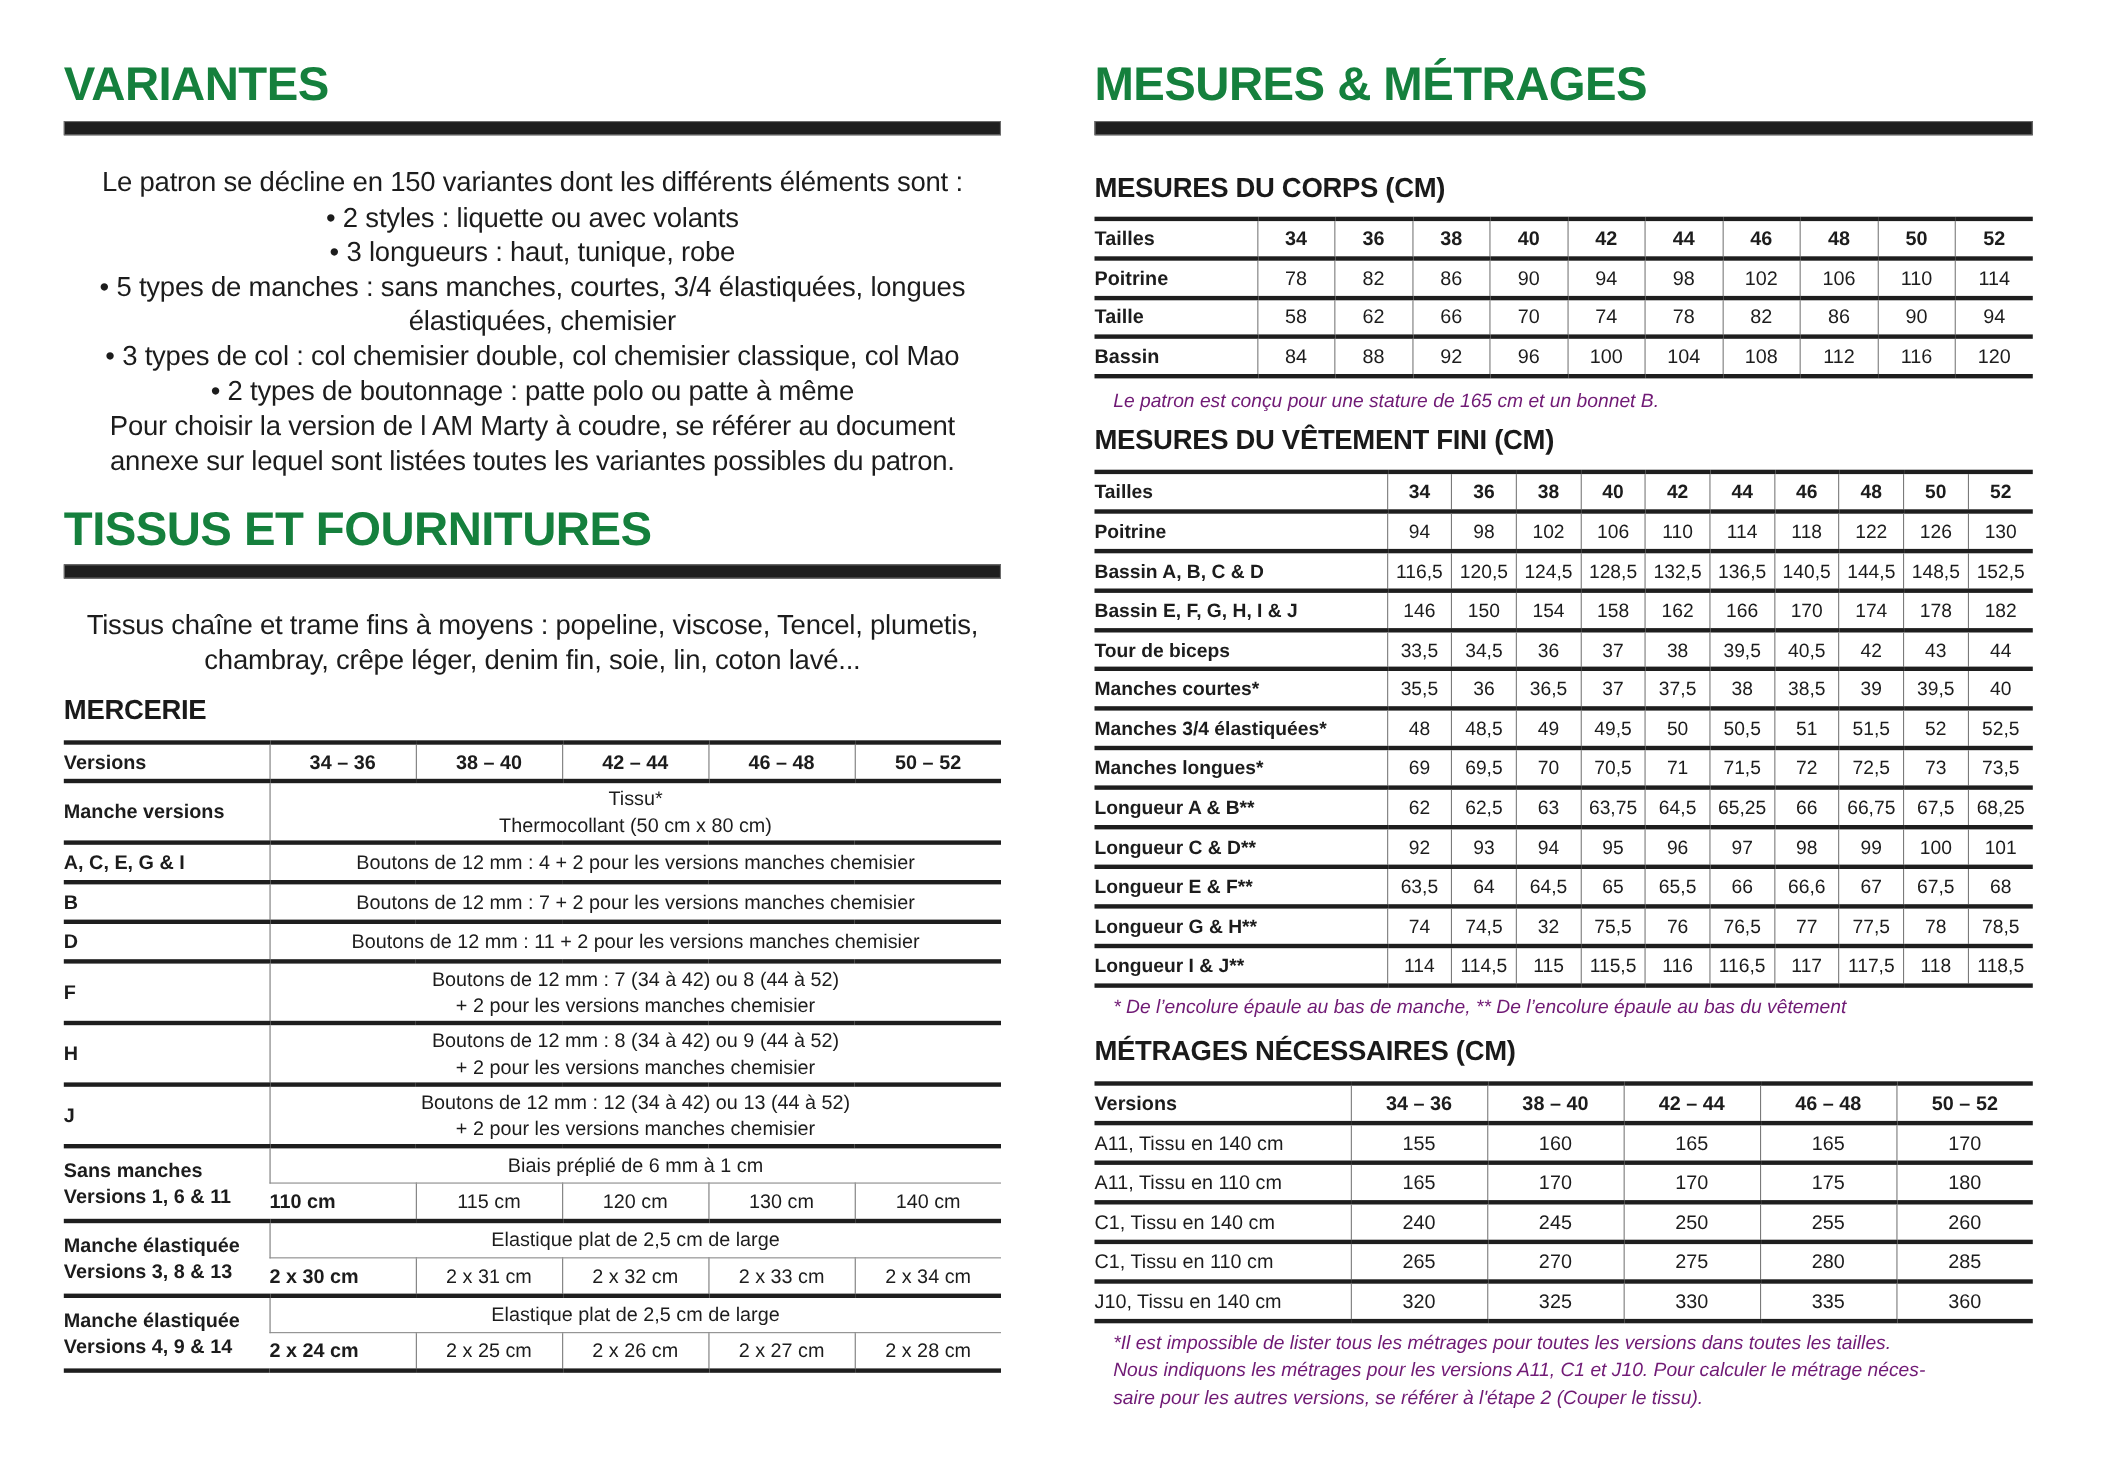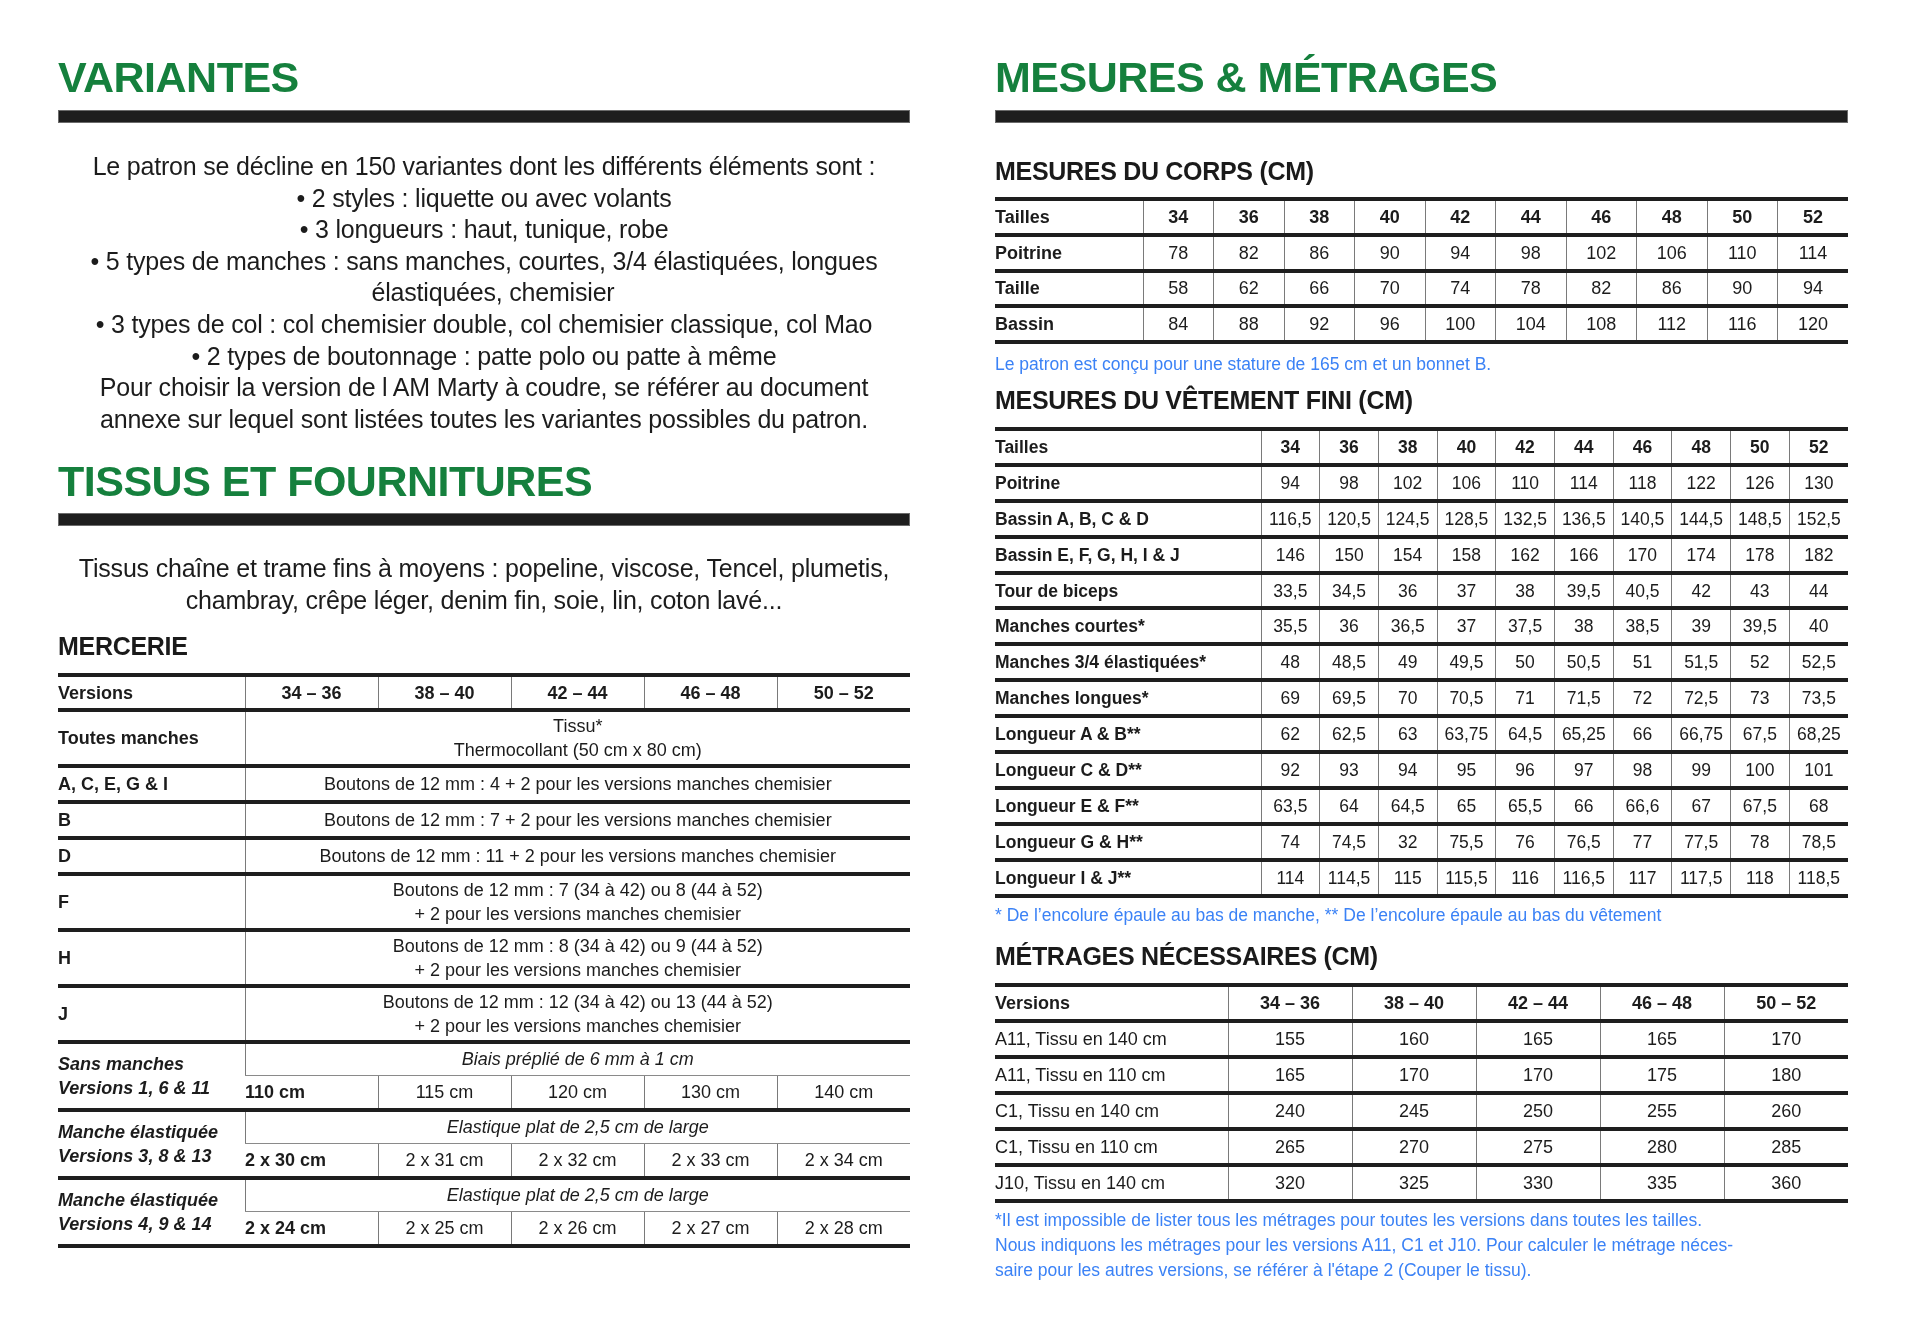--- a/index.html
+++ b/index.html
@@ -29,22 +29,22 @@
   .body-text {
     position: absolute; left: 0; width: 100%;
     font-size: 25px; line-height: 31.6px; color: #1c1c1c;
     letter-spacing: -0.2px;
     text-align: center;
   }
   .body-text p { margin: 0; }
   .bullet { padding-left: 0; }
   .bullet .cont { display: block; padding-left: 18px; }
   .note {
-    position: absolute; left: 0; width: 100%;
-    font-size: 17.5px; line-height: 25px; color: #3b82f6;
+    position: absolute; left: 17px; width: 100%;
+    font-size: 17.5px; line-height: 25px; color: #701a75; font-style: italic;
   }
   .note p { margin: 0; }
 
   table.grid {
     position: absolute; left: 0; width: 100%;
     border-collapse: collapse; table-layout: fixed;
     font-size: 18px; color: #1c1c1c;
   }
   table.grid td, table.grid th {
     border-top: 4px solid #1e1e1e;
@@ -69,21 +69,21 @@
 
   #metrages-table { top: 983px; }
   #metrages-table tr { height: 36px; }
   #metrages-table col.first { width: 233px; }
 
   #mercerie-table { top: 673px; }
   #mercerie-table col.first { width: 187px; }
   #mercerie-table tr.h-row { height: 35px; }
   #mercerie-table tr.two { height: 56px; }
   #mercerie-table tr.one { height: 36px; }
-  #mercerie-table tr.sub-a { height: 33px; font-style: italic; }
+  #mercerie-table tr.sub-a { height: 33px; }
   #mercerie-table tr.sub-b { height: 35px; }
   #mercerie-table .rowlabel { line-height: 24px; }
 </style>
 </head>
 <body>
 
 <div class="col col-left">
   <h1 class="h1" style="top:56px;">VARIANTES</h1>
   <div class="rule" style="top:110px;"></div>
 
@@ -120,21 +120,21 @@
     <tbody>
         <tr class="h-row">
       <th>Versions</th>
       <th>34 – 36</th>
       <th>38 – 40</th>
       <th>42 – 44</th>
       <th>46 – 48</th>
       <th>50 – 52</th>
     </tr>
     <tr class="two">
-      <td>Toutes manches</td>
+      <td>Manche versions</td>
       <td colspan="5" class="multi">
         <div>Tissu*</div>
         <div>Thermocollant (50 cm x 80 cm)</div>
       </td>
     </tr>
     <tr class="one">
       <td>A, C, E, G &amp; I</td>
       <td colspan="5">Boutons de 12 mm : 4 + 2 pour les versions manches chemisier</td>
     </tr>
     <tr class="one">

